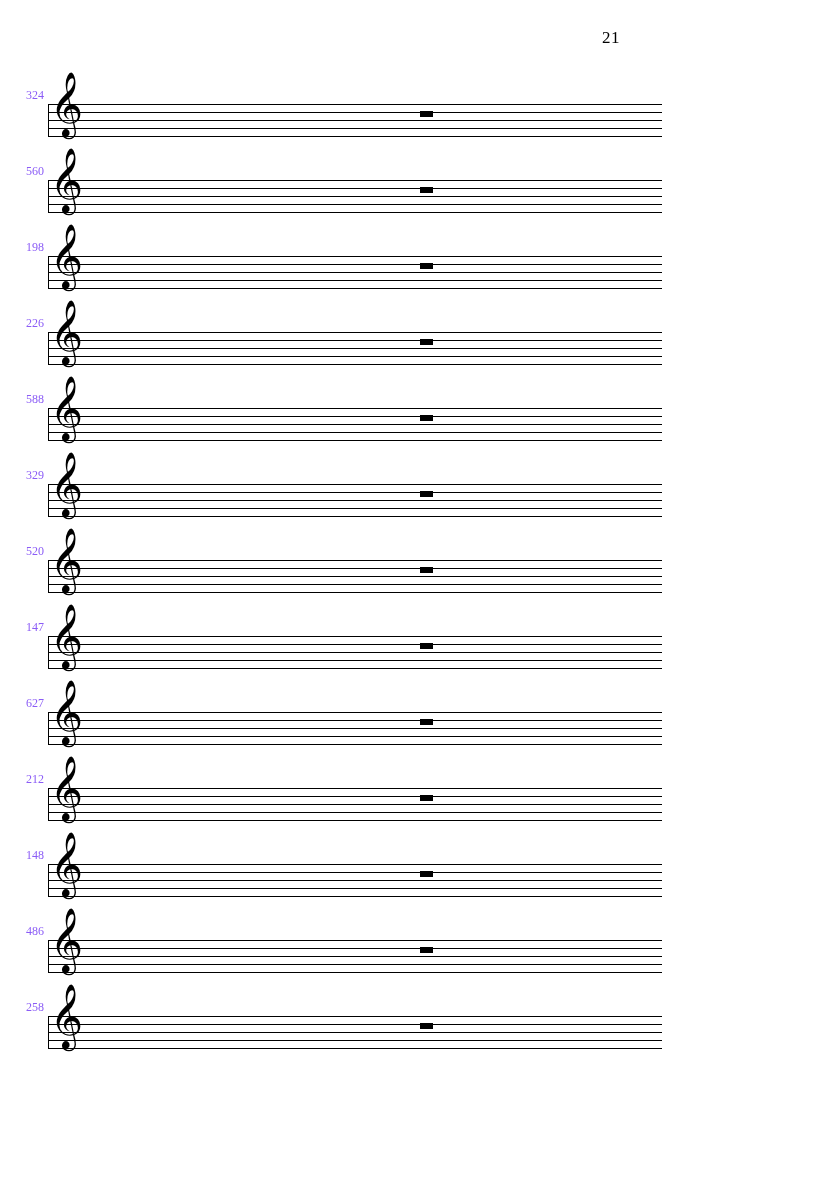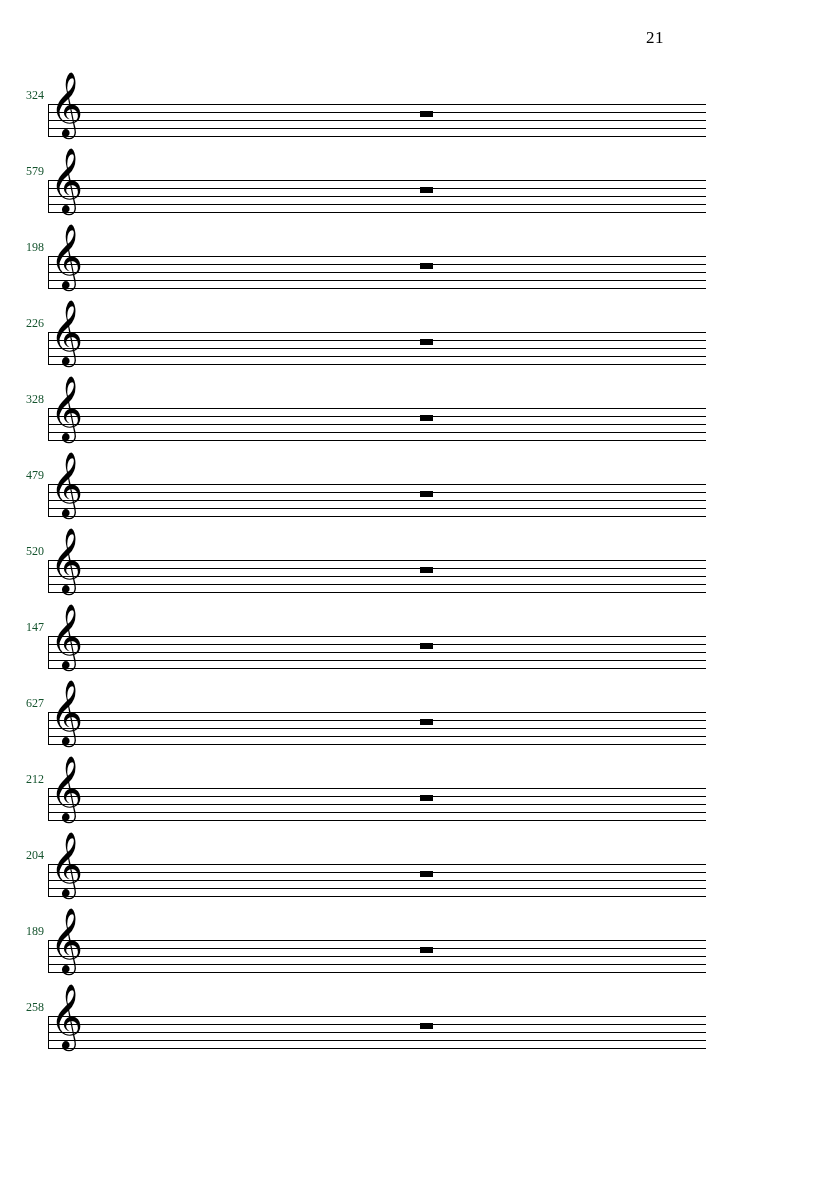--- a/index.html
+++ b/index.html
@@ -9,21 +9,20 @@
   }
   body {
     font-family: "Liberation Serif", serif;
   }
   .page {
     position: relative;
     width: 662px;
     height: 1181px;
     background: #ffffff;
     overflow: hidden;
-    padding-left: 44px;
   }
   .page-number {
     position: absolute;
     top: 28px;
     right: 42px;
     font-family: "Liberation Serif", serif;
     font-size: 17px;
     color: #000000;
     letter-spacing: 0.5px;
   }
@@ -36,21 +35,21 @@
   .system {
     position: relative;
     height: 76px;
   }
   .measure-number {
     position: absolute;
     left: 26px;
     top: 10px;
     font-family: "Liberation Serif", serif;
     font-size: 12px;
-    color: #14532d;
+    color: #8b5cf6;
   }
   
   .staff {
     position: absolute;
     left: 48px;
     top: 26px;
     width: 755px;
     height: 32px;
   }
   .staff .line {
@@ -116,21 +115,21 @@
         <div class="line"></div>
         <div class="line"></div>
         <div class="line"></div>
       </div>
       <div class="clef">𝄞</div>
       <div class="rest"></div>
       <div class="barline end"></div>
     </div>
 
     <div class="system">
-      <div class="measure-number">579</div>
+      <div class="measure-number">560</div>
       <div class="barline start"></div>
       <div class="staff">
         <div class="line"></div>
         <div class="line"></div>
         <div class="line"></div>
         <div class="line"></div>
         <div class="line"></div>
       </div>
       <div class="clef">𝄞</div>
       <div class="rest"></div>
@@ -161,36 +160,36 @@
         <div class="line"></div>
         <div class="line"></div>
         <div class="line"></div>
       </div>
       <div class="clef">𝄞</div>
       <div class="rest"></div>
       <div class="barline end"></div>
     </div>
 
     <div class="system">
-      <div class="measure-number">328</div>
-      <div class="barline start"></div>
-      <div class="staff">
-        <div class="line"></div>
-        <div class="line"></div>
-        <div class="line"></div>
-        <div class="line"></div>
-        <div class="line"></div>
-      </div>
-      <div class="clef">𝄞</div>
-      <div class="rest"></div>
-      <div class="barline end"></div>
-    </div>
-
-    <div class="system">
-      <div class="measure-number">479</div>
+      <div class="measure-number">588</div>
+      <div class="barline start"></div>
+      <div class="staff">
+        <div class="line"></div>
+        <div class="line"></div>
+        <div class="line"></div>
+        <div class="line"></div>
+        <div class="line"></div>
+      </div>
+      <div class="clef">𝄞</div>
+      <div class="rest"></div>
+      <div class="barline end"></div>
+    </div>
+
+    <div class="system">
+      <div class="measure-number">329</div>
       <div class="barline start"></div>
       <div class="staff">
         <div class="line"></div>
         <div class="line"></div>
         <div class="line"></div>
         <div class="line"></div>
         <div class="line"></div>
       </div>
       <div class="clef">𝄞</div>
       <div class="rest"></div>
@@ -251,36 +250,36 @@
         <div class="line"></div>
         <div class="line"></div>
         <div class="line"></div>
       </div>
       <div class="clef">𝄞</div>
       <div class="rest"></div>
       <div class="barline end"></div>
     </div>
 
     <div class="system">
-      <div class="measure-number">204</div>
-      <div class="barline start"></div>
-      <div class="staff">
-        <div class="line"></div>
-        <div class="line"></div>
-        <div class="line"></div>
-        <div class="line"></div>
-        <div class="line"></div>
-      </div>
-      <div class="clef">𝄞</div>
-      <div class="rest"></div>
-      <div class="barline end"></div>
-    </div>
-
-    <div class="system">
-      <div class="measure-number">189</div>
+      <div class="measure-number">148</div>
+      <div class="barline start"></div>
+      <div class="staff">
+        <div class="line"></div>
+        <div class="line"></div>
+        <div class="line"></div>
+        <div class="line"></div>
+        <div class="line"></div>
+      </div>
+      <div class="clef">𝄞</div>
+      <div class="rest"></div>
+      <div class="barline end"></div>
+    </div>
+
+    <div class="system">
+      <div class="measure-number">486</div>
       <div class="barline start"></div>
       <div class="staff">
         <div class="line"></div>
         <div class="line"></div>
         <div class="line"></div>
         <div class="line"></div>
         <div class="line"></div>
       </div>
       <div class="clef">𝄞</div>
       <div class="rest"></div>

